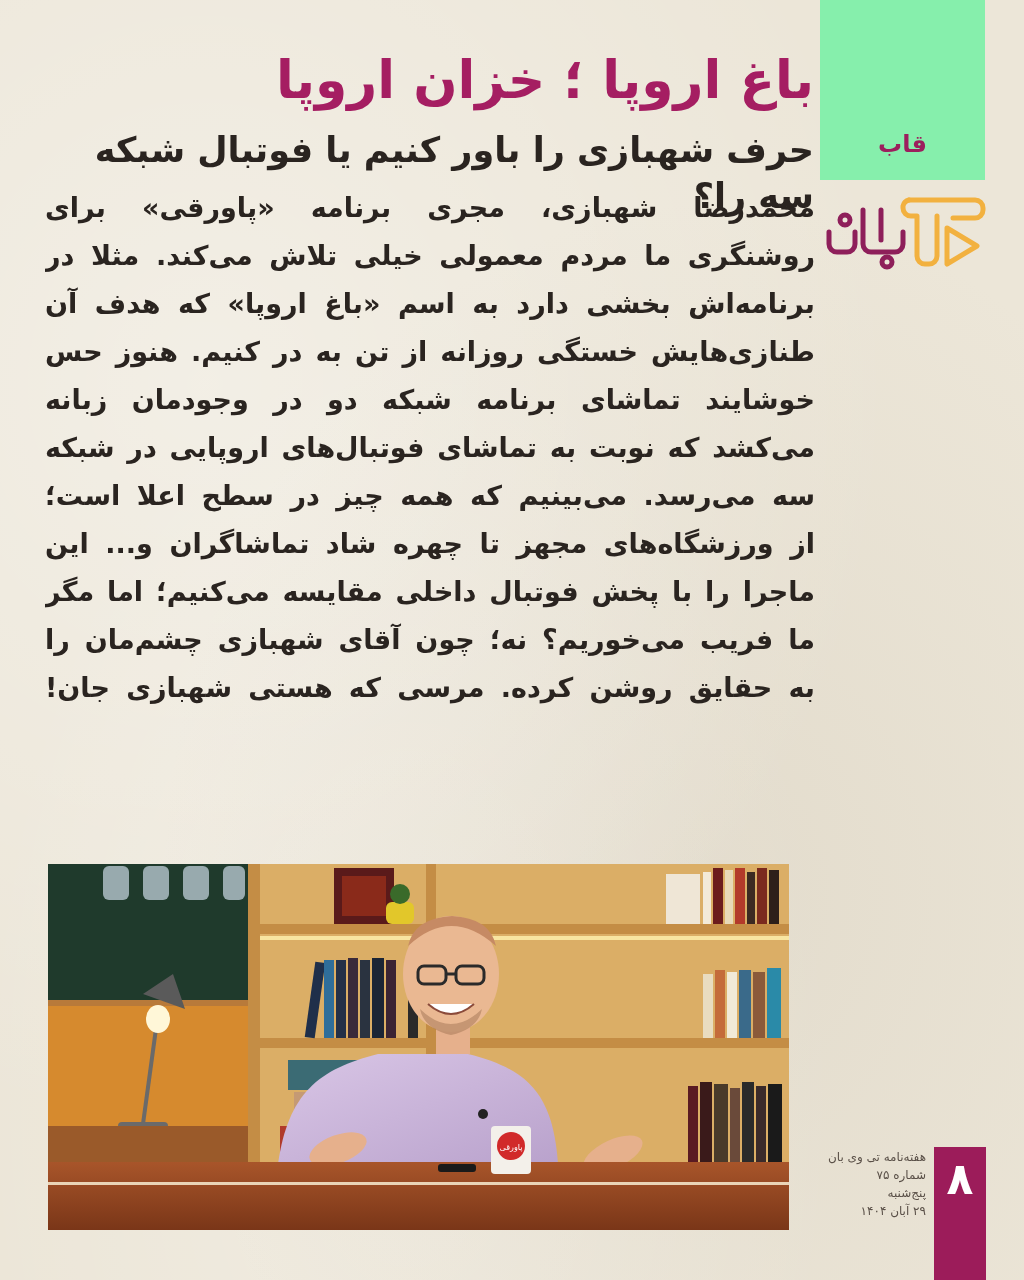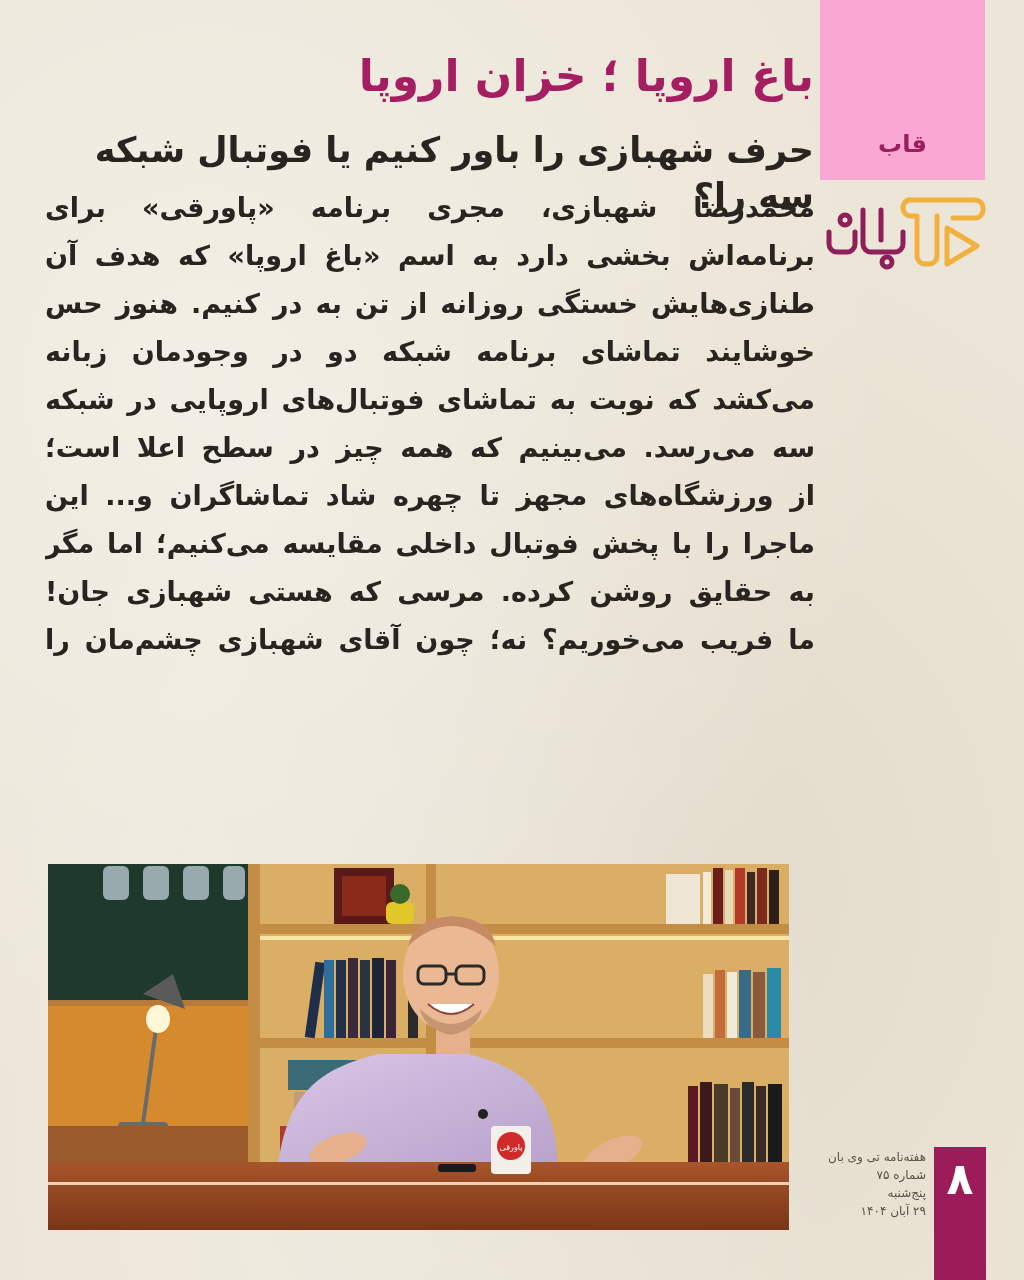--- a/index.html
+++ b/index.html
@@ -11,36 +11,36 @@
         radial-gradient(ellipse at 70% 70%, rgba(200,190,170,0.25), transparent 55%),
         radial-gradient(ellipse at 40% 85%, rgba(255,255,255,0.25), transparent 50%);
       position: relative;
       font-family: "DejaVu Sans", sans-serif;
     }
     .page { position: absolute; inset: 0; }
 
     
     .section-tab {
       position: absolute; left: 820px; top: 0; width: 165px; height: 180px;
-      background: #f9a8d4;
+      background: #86efac;
     }
     .section-tab .label {
       position: absolute; left: 0; right: 0; bottom: 22px;
       text-align: center; color: #9c1f5d; font-weight: bold; font-size: 24px;
       direction: rtl;
     }
     .logo {
       position: absolute; left: 823px; top: 192px; width: 165px; height: 78px;
     }
 
     
     .headline {
       position: absolute; right: 210px; top: 52px;
       direction: rtl; text-align: right;
-      color: #a51e62; font-weight: bold; font-size: 44px; line-height: 1.1;
+      color: #a51e62; font-weight: bold; font-size: 52px; line-height: 1.1;
       letter-spacing: -1px;
     }
     .subheadline {
       position: absolute; right: 210px; top: 128px; width: 740px;
       direction: rtl; text-align: right;
       color: #2a2420; font-weight: bold; font-size: 35px; line-height: 1.3;
     }
 
     
     .body-text {
@@ -97,29 +97,30 @@
         <path d="M124 36 l30 18 l-30 18 z"></path>
       </g>
     </svg>
   </div>
 
   <h1 class="headline">باغ اروپا ؛ خزان اروپا</h1>
   <h2 class="subheadline">حرف شهبازی را باور کنیم یا فوتبال شبکه سه را؟</h2>
 
   <div class="body-text">
     <span class="line">محمدرضا شهبازی، مجری برنامه «پاورقی» برای</span>
+    <span class="line">روشنگری ما مردم معمولی خیلی تلاش می‌کند. مثلا در</span>
     <span class="line">برنامه‌اش بخشی دارد به اسم «باغ اروپا» که هدف آن</span>
     <span class="line">طنازی‌هایش خستگی روزانه از تن به در کنیم. هنوز حس</span>
     <span class="line">خوشایند تماشای برنامه شبکه دو در وجودمان زبانه</span>
     <span class="line">می‌کشد که نوبت به تماشای فوتبال‌های اروپایی در شبکه</span>
     <span class="line">سه می‌رسد. می‌بینیم که همه چیز در سطح اعلا است؛</span>
     <span class="line">از ورزشگاه‌های مجهز تا چهره شاد تماشاگران و... این</span>
     <span class="line">ماجرا را با پخش فوتبال داخلی مقایسه می‌کنیم؛ اما مگر</span>
+    <span class="line">ما فریب می‌خوریم؟ نه؛ چون آقای شهبازی چشم‌مان را</span>
     <span class="line">به حقایق روشن کرده. مرسی که هستی شهبازی جان!</span>
-    <span class="line">ما فریب می‌خوریم؟ نه؛ چون آقای شهبازی چشم‌مان را</span>
   </div>
 
   <div class="photo" title="مجری برنامه پاورقی پشت میز در استودیو">
     <svg width="741" height="366" viewBox="0 0 741 366">
       <defs>
         <linearGradient id="wall" x1="0" y1="0" x2="0" y2="1">
           <stop offset="0" stop-color="#e0b36a"></stop>
           <stop offset="1" stop-color="#c98a3c"></stop>
         </linearGradient>
         <linearGradient id="desk" x1="0" y1="0" x2="0" y2="1">

